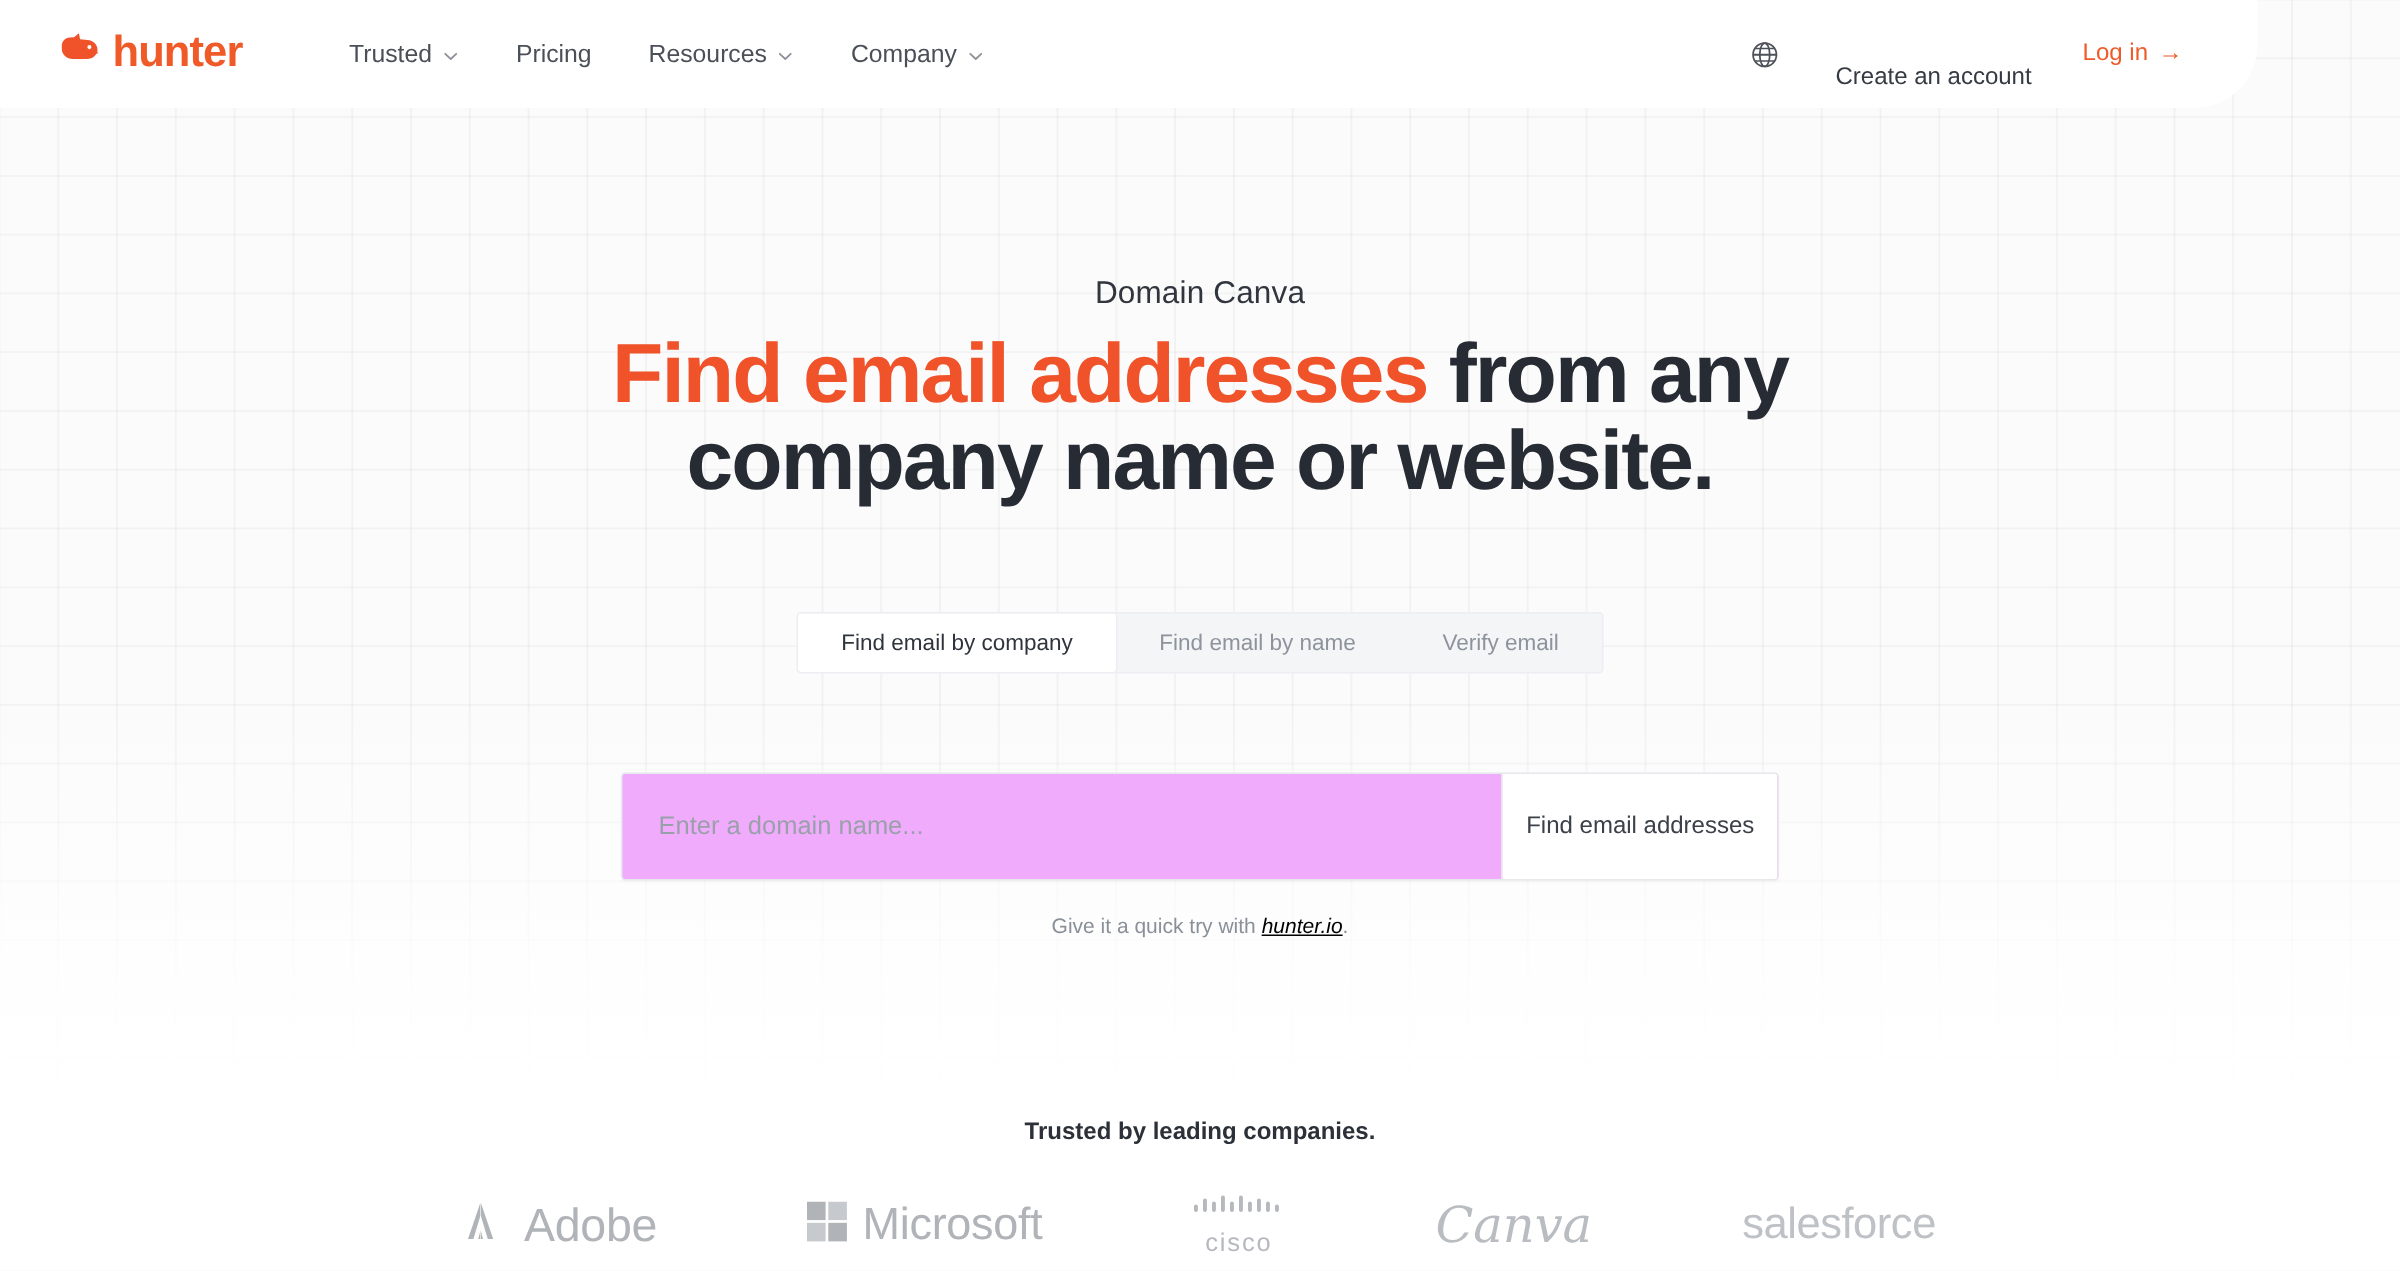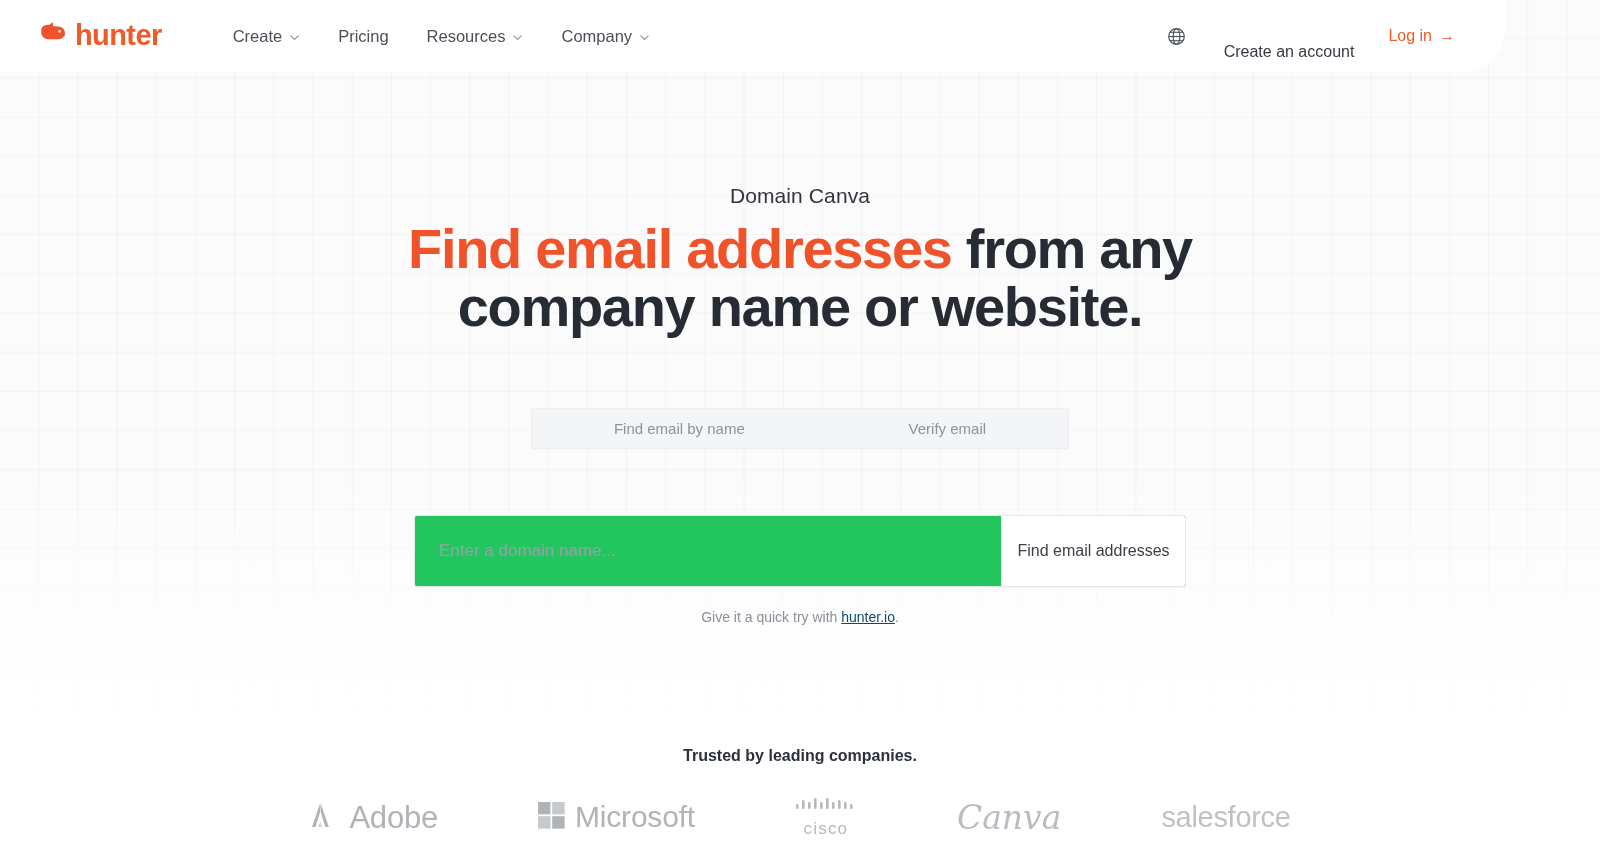--- a/index.html
+++ b/index.html
@@ -184,21 +184,21 @@
     box-shadow: 0 0 0 1px #eceef1;
     border-radius: 2px;
   }
 
   
   .search-row {
     margin-top: 66px;
     display: flex;
     width: 772px;
     height: 72px;
-    background: #22c55e;
+    background: #f0abfc;
     border: 1px solid #e6e8ec;
     border-radius: 3px;
     box-shadow: 0 1px 2px rgba(16,24,40,0.03);
     overflow: hidden;
   }
   .search-input {
     flex: 1 1 auto;
     border: none;
     outline: none;
     padding: 0 24px;
@@ -220,22 +220,23 @@
     cursor: pointer;
     white-space: nowrap;
   }
 
   .hint {
     margin-top: 22px;
     font-size: 14px;
     color: #8a9099;
   }
   .hint a {
-    color: #0c4a6e;
+    color: #000000;
     text-decoration: underline;
+    font-style: italic;
   }
 
   
   .trusted-wrap {
     position: absolute;
     bottom: 0;
     left: 0; right: 0;
     display: flex;
     flex-direction: column;
     align-items: center;
@@ -299,21 +300,21 @@
           <path d="M1.2 9.6 C1.2 6.4 3.6 4.2 6.4 4.0 L9.4 3.8 L12.6 1.2 L13.4 5.2 L18.4 5.6 C22.2 5.9 25.0 8.6 25.0 12.0 C25.0 15.6 21.8 18.3 18.0 18.3 L8.6 18.3 C4.4 18.3 1.2 15.2 1.2 11.6 Z" fill="#f0522a"></path>
           <circle cx="19.6" cy="10.4" r="1.35" fill="#ffffff"></circle>
           <path d="M24.4 13.4 L25.6 14.3 L24.2 15.0 Z" fill="#f0522a"></path>
         </svg>
       </span>
       <span class="logo-text">hunter</span>
     </div>
 
     <nav class="nav">
       <div class="nav-item">
-        <span>Create</span>
+        <span>Trusted</span>
         <span class="chev">
           <svg width="11" height="11" viewBox="0 0 12 12">
               <path d="M2 4.2 L6 8 L10 4.2" fill="none" stroke="#8d929b" stroke-width="1.3" stroke-linecap="round" stroke-linejoin="round"></path>
             </svg>
         </span>
       </div>
       <div class="nav-item">
         <span>Pricing</span>
       </div>
       <div class="nav-item">
@@ -356,20 +357,21 @@
 
 <div class="main">
 
   <div class="eyebrow">Domain Canva</div>
 
   <h1 class="hero-title">
     <span class="hl">Find email addresses</span><span> from any company name or website.</span>
   </h1>
 
   <div class="tabs">
+    <div class="tab active">Find email by company</div>
     <div class="tab">Find email by name</div>
     <div class="tab">Verify email</div>
   </div>
 
   <div class="search-row">
     <input class="search-input" type="text" placeholder="Enter a domain name..." style="">
     <button class="search-btn">Find email addresses</button>
   </div>
 
   <div class="hint">

